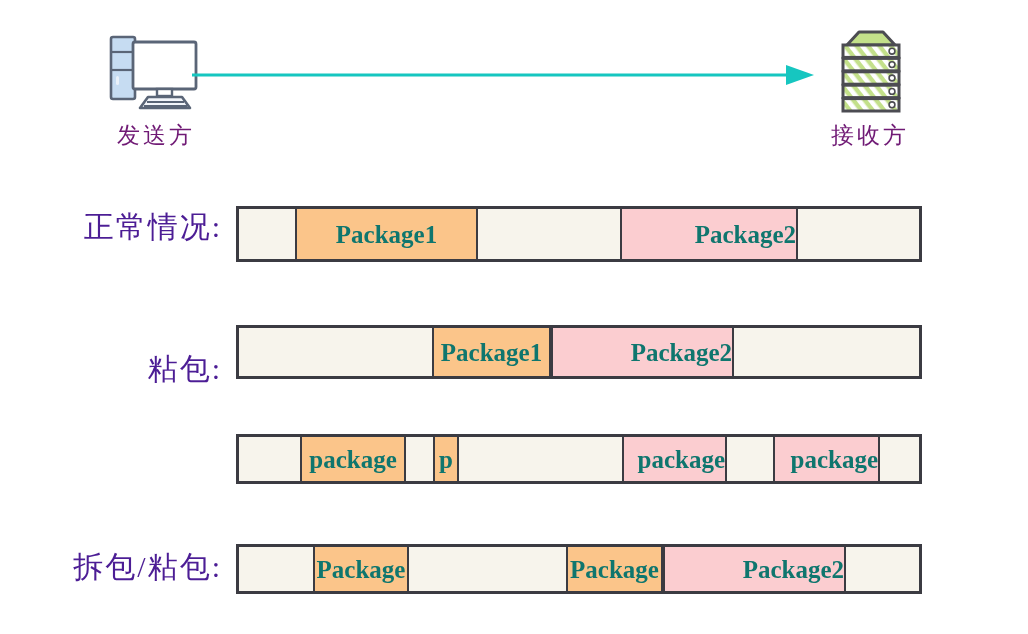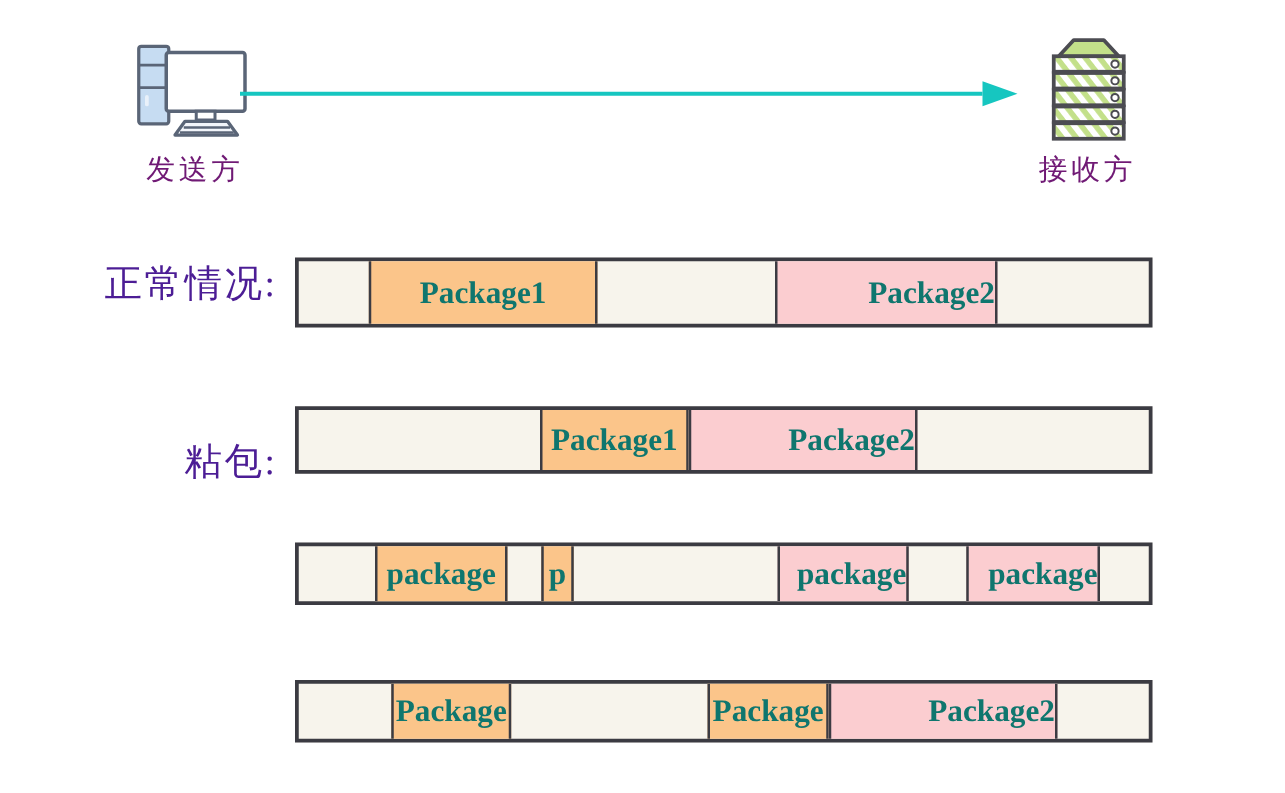--- a/index.html
+++ b/index.html
@@ -189,20 +189,21 @@
       <div class="seg pink" id="r2s2" style="left: 383px; width: 105px;">
           <span class="seg-text">package</span>
         </div>
       <div class="seg pink" id="r2s3" style="left: 534px; width: 107px;">
           <span class="seg-text">package</span>
         </div>
     </div>
   </div>
 
   <div class="row" id="row-3" style="top:355px;height:56px;">
+    <div class="row-label" style="top:12px;">拆包/粘包:</div>
     <div class="bar" style="top:9px;height:50px;">
       <div class="seg orange overflow" id="r3s0" style="left: 74px; width: 96px;">
           <span class="seg-text">Package</span>
         </div>
       <div class="seg orange overflow" id="r3s1" style="left: 327px; width: 97px;">
           <span class="seg-text">Package</span>
         </div>
       <div class="seg pink" id="r3s2" style="left: 424px; width: 183px;">
           <span class="seg-text">Package2</span>
         </div>

